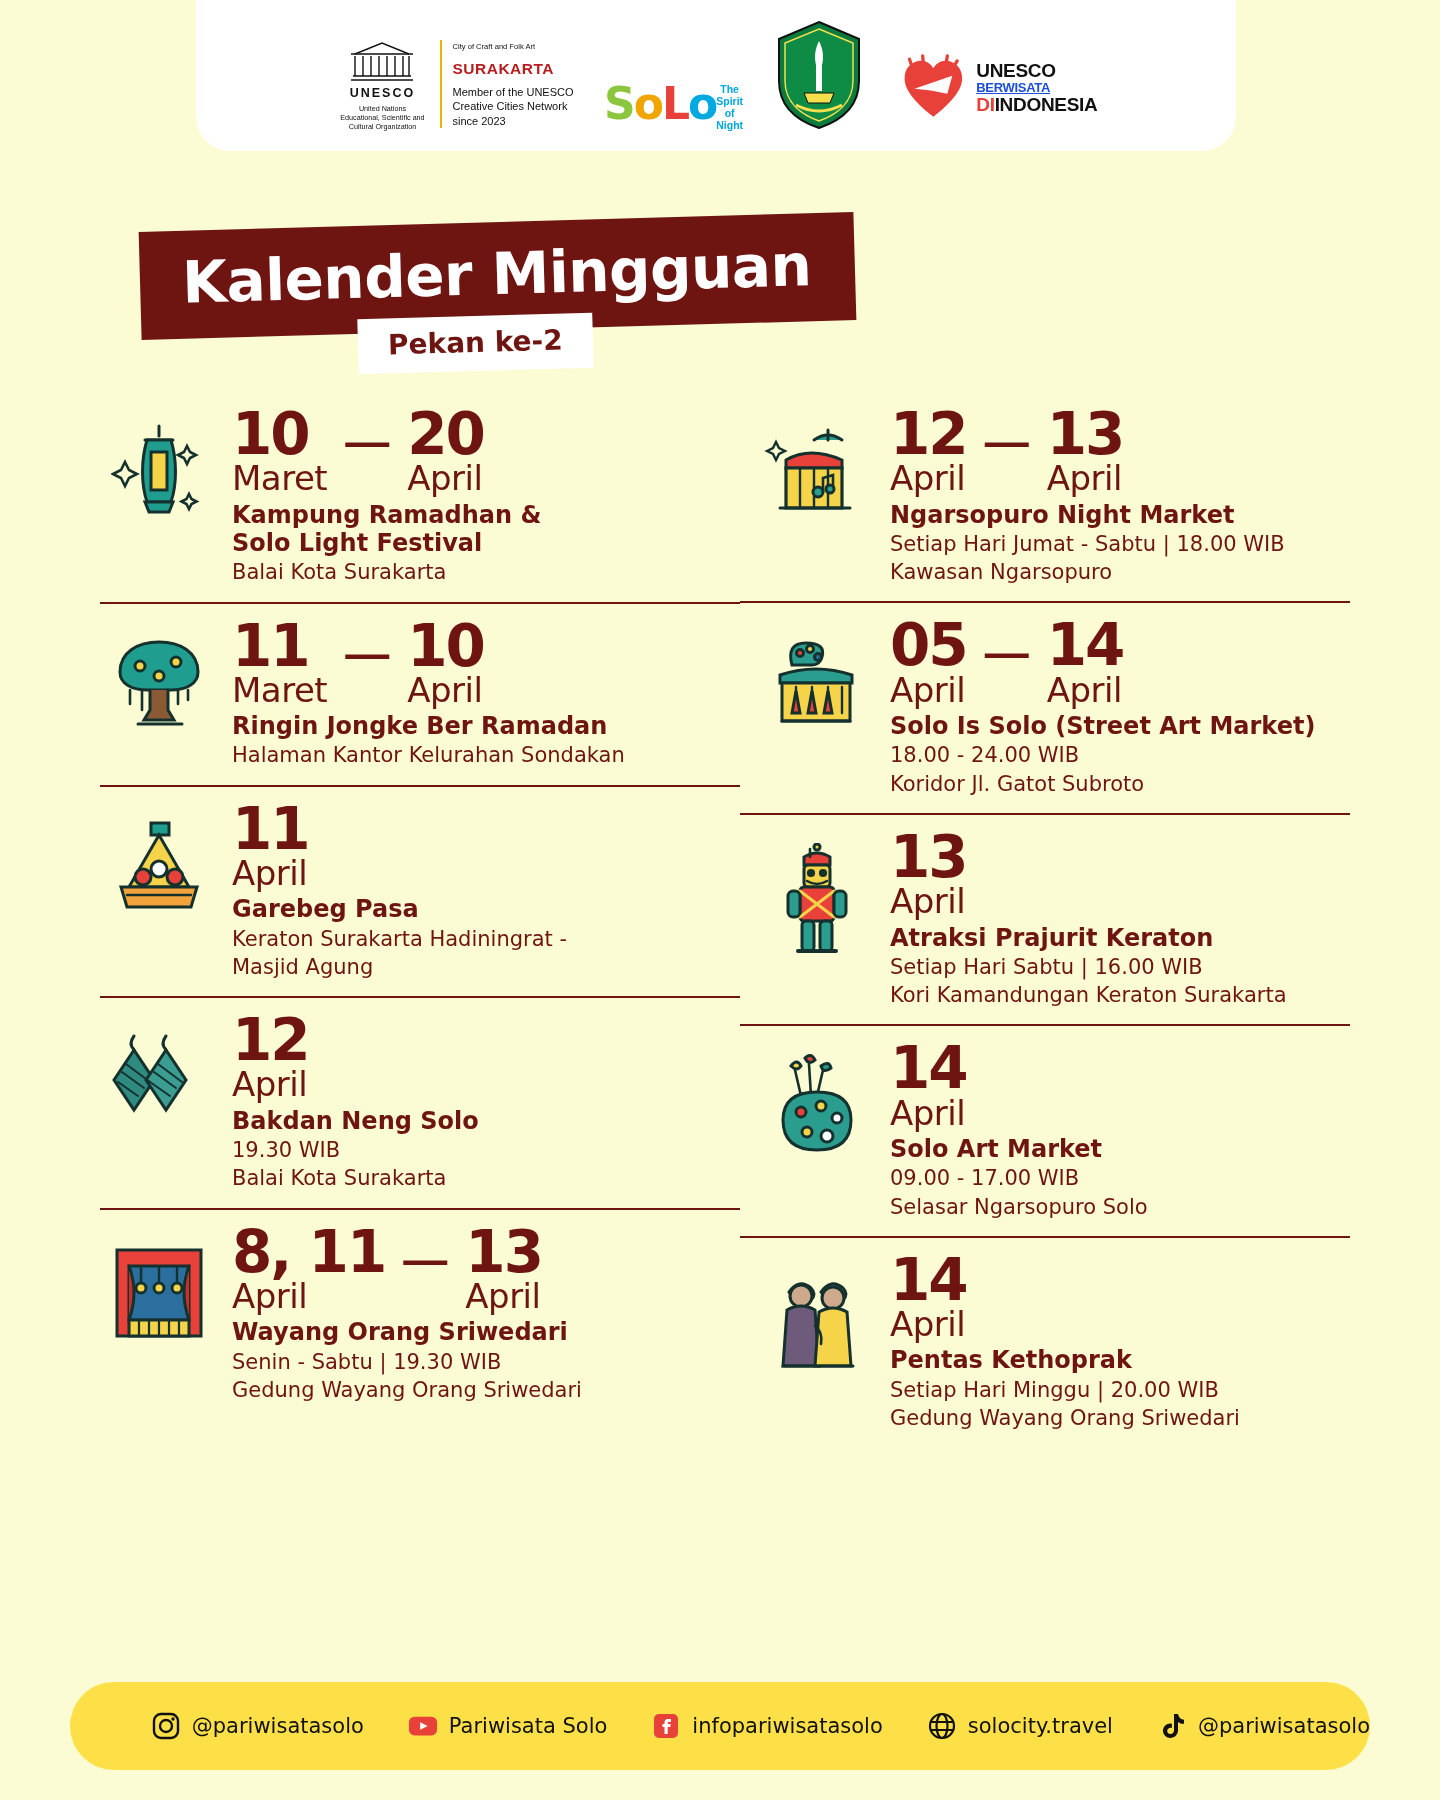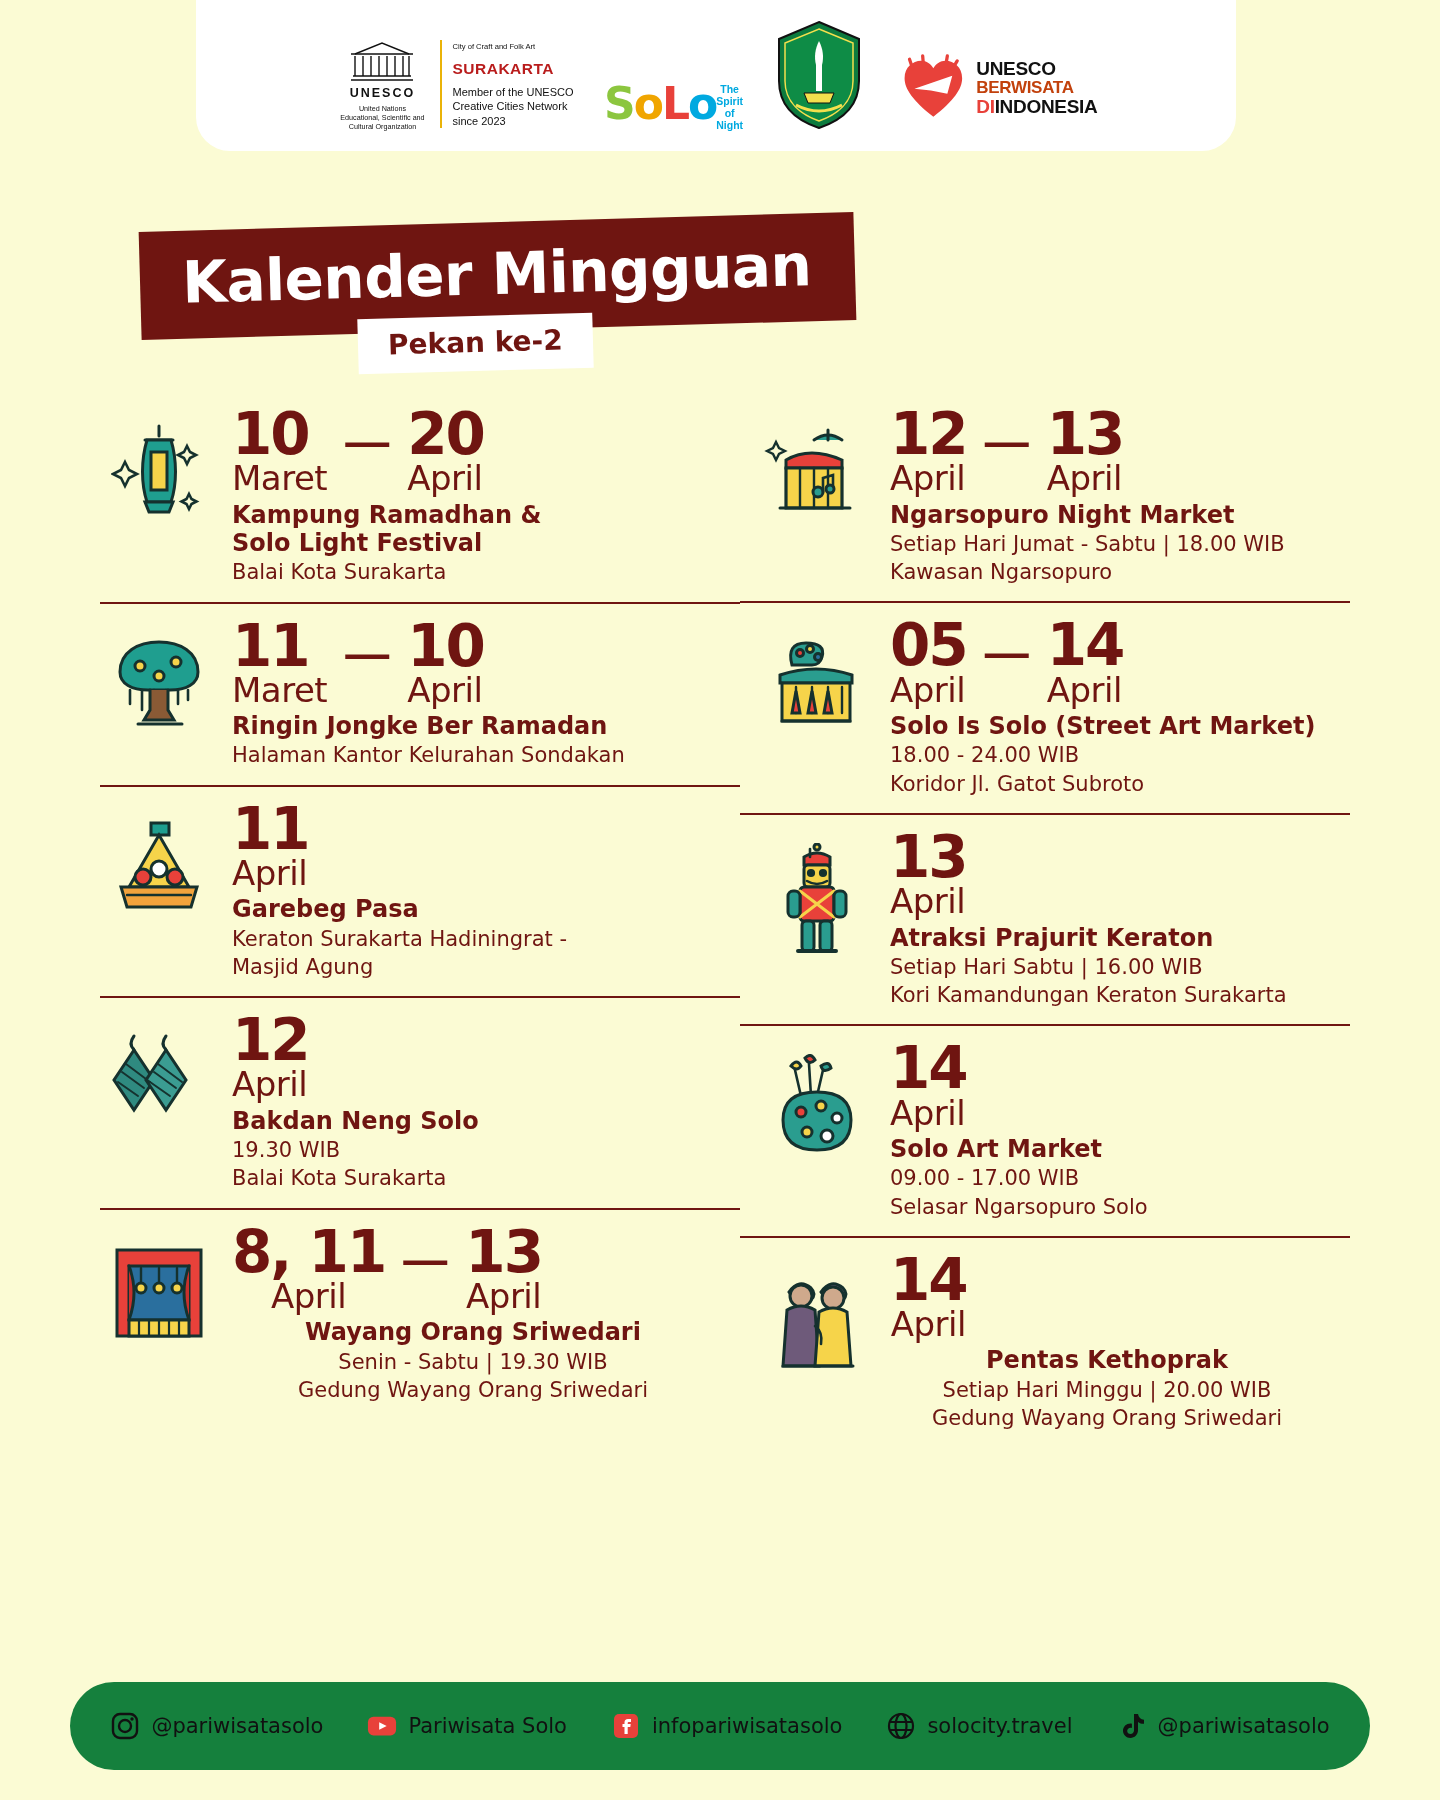--- a/index.html
+++ b/index.html
@@ -74,21 +74,21 @@
   .kota-txt-th { font-size: 12px; color:#7a2d8a; font-weight:700; vertical-align: super;}
   .kota-right { line-height: 1; }
   .kota-title { font-size: 26px; font-weight: 800; color: #00a79d; letter-spacing: -.5px; }
   .kota-dates { font-size: 8.6px; font-weight: 700; color: #e8413a; margin-top: 4px; line-height:1.25;}
   .kota-slogan { font-size: 8.6px; font-style: italic; font-weight: 700; color: #7a2d8a; margin-top: 6px;}
 
   
   .bangga { display: flex; align-items: center; gap: 8px; width: 200px;}
   .bangga-txt { line-height: 1.05; }
   .bg1 { font-size: 19px; font-weight: 800; color:#111; letter-spacing:-.3px;}
-  .bg2 { font-size: 17px; font-weight: 800; color:#c2410c; letter-spacing:-.3px;}
+  .bg2 { font-size: 13px; font-weight: 800; color:#1d4ed8; letter-spacing:-.3px;text-decoration:underline;}
   .bg3 { font-size: 19px; font-weight: 800; color:#111; letter-spacing:-.3px;}
   .bg3 .di { color:#e8413a; }
 
   
   .title-band {
     position: absolute;
     top: 222px; left: 140px;
     background: #6f1511;
     padding: 18px 44px 22px 42px;
     transform: rotate(-1.6deg);
@@ -126,21 +126,21 @@
   .col { display: flex; flex-direction: column; }
   .event {
     display: flex;
     align-items: flex-start;
     gap: 14px;
     padding: 14px 26px 16px 0;
     border-bottom: 2px solid #6f1511;
     min-height: 132px;
   }
   .col-right .event { padding-left: 18px; }
-  .event.last { border-bottom: none; text-align: center; }
+  .event.last { border-bottom: none; }
   .icon-wrap {
     width: 118px; min-width: 118px;
     display: flex; align-items: center; justify-content: center;
     padding-top: 14px;
   }
   .ev-body { flex: 1; padding-top: 2px; }
   .dates {
     display: flex; align-items: flex-start; gap: 6px;
   }
   .dblock { line-height: .92; }
@@ -164,23 +164,23 @@
   .ev-line {
     font-size: 21px; color: #6f1511; line-height: 1.25; margin-top: 2px;
     font-family: "DejaVu Sans", sans-serif;
   }
 
   
   .footer {
     position: absolute;
     left: 70px; bottom: 30px;
     width: 1300px; height: 88px;
-    background: #15803d;
+    background: #fde047;
     border-radius: 44px;
-    display: flex; align-items: center; justify-content: center;
+    display: flex; align-items: center; justify-content: flex-end;
     gap: 44px;
   }
   .fitem { display: flex; align-items: center; gap: 11px; }
   .fitem span.txt { font-size: 21px; color: #111; font-family:"DejaVu Sans", sans-serif; }
   .fi-icon { width: 30px; height: 30px; display:flex; align-items:center; justify-content:center;}
 </style>
 </head>
 <body>
 
 <div id="poster">

